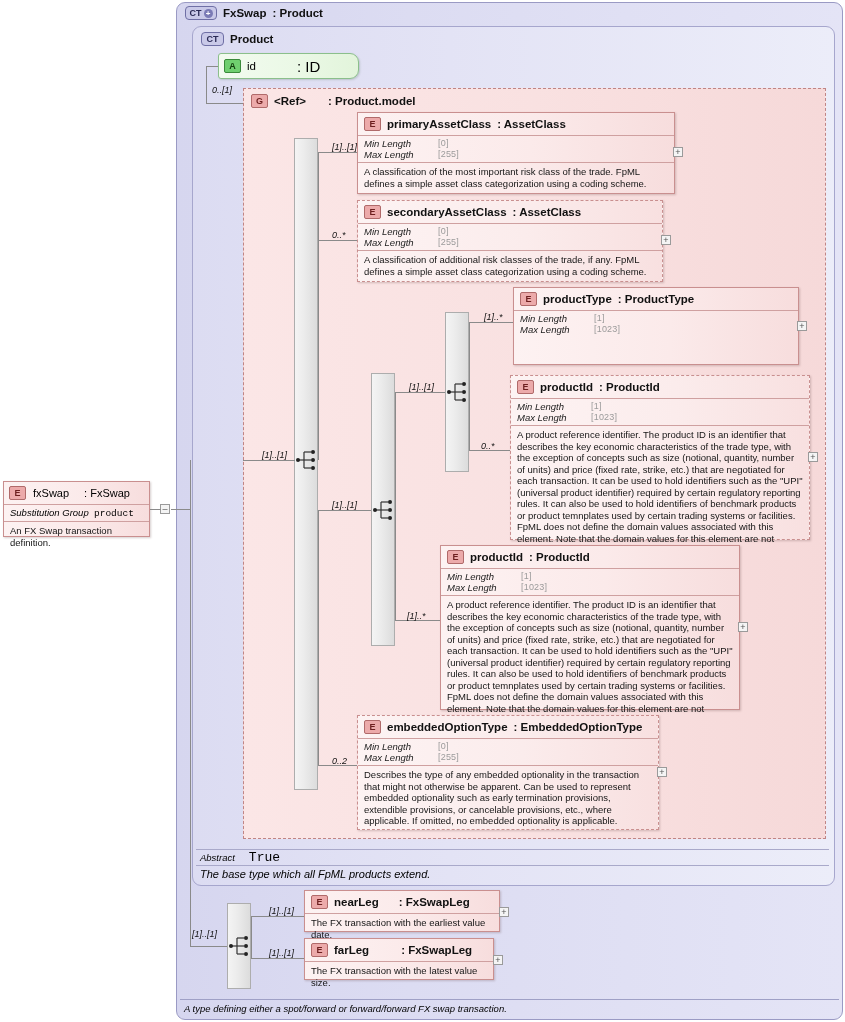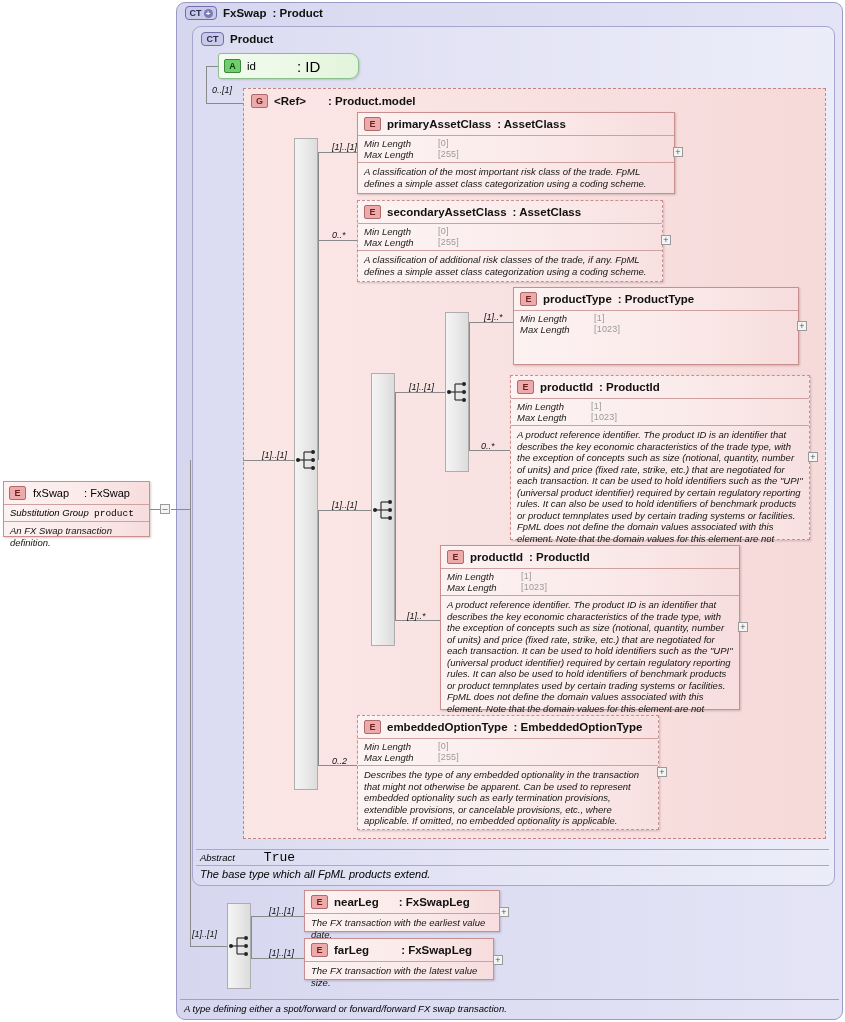--- a/index.html
+++ b/index.html
@@ -74,21 +74,21 @@
     border-top:1px solid #cfa0a0;
     padding:2px 6px 2px 6px;
     font-style:italic;font-size:9.5px;color:#222;
   }
   .ebox .facets .fr{display:flex;}
   .ebox .facets .fk{width:74px;}
   .ebox .facets .fv{color:#9b9b9b;font-style:normal;font-size:9px;letter-spacing:.2px;}
   .ebox .doc{
     border-top:1px solid #cfa0a0;
     padding:3px 6px 4px 6px;
-    font-style:italic;font-size:9.5px;line-height:11.5px;color:#151515;
+    font-size:9.5px;line-height:11.5px;color:#151515;
   }
 
   
   #attr-id{
     left:218px;top:53px;width:141px;height:26px;
     background:linear-gradient(to right,#f2fbef 0%,#eaf8e5 60%,#e2f4db 100%);
     border:1px solid #8bbf8b;border-radius:3px 9px 9px 3px;
     box-shadow:1px 1px 2px rgba(60,90,60,.22);
     display:flex;align-items:center;padding-left:5px;gap:6px;
   }
@@ -137,21 +137,21 @@
   .plusbox{
     width:10px;height:10px;border:1px solid #9a9a9a;background:#f4f4f4;
     font-size:9px;line-height:8px;text-align:center;color:#555;
     font-family:"Liberation Sans",sans-serif;
   }
 
   
   #abstract-row{
     left:196px;top:849px;width:633px;height:16px;
     border-top:1px solid #a9a9ca;
-    display:flex;align-items:center;padding-left:4px;gap:29px;
+    display:flex;align-items:center;padding-left:4px;gap:14px;
     font-size:9.5px;
   }
   #abstract-row .k{font-style:italic;}
   #abstract-row .v{font-size:13px;font-family:"Liberation Mono","DejaVu Sans Mono",monospace;}
   #ct-inner-doc{
     left:196px;top:865px;width:633px;height:15px;
     border-top:1px solid #a9a9ca;
     font-style:italic;font-size:11px;padding-left:4px;padding-top:2px;
   }
   #ct-outer-doc{

